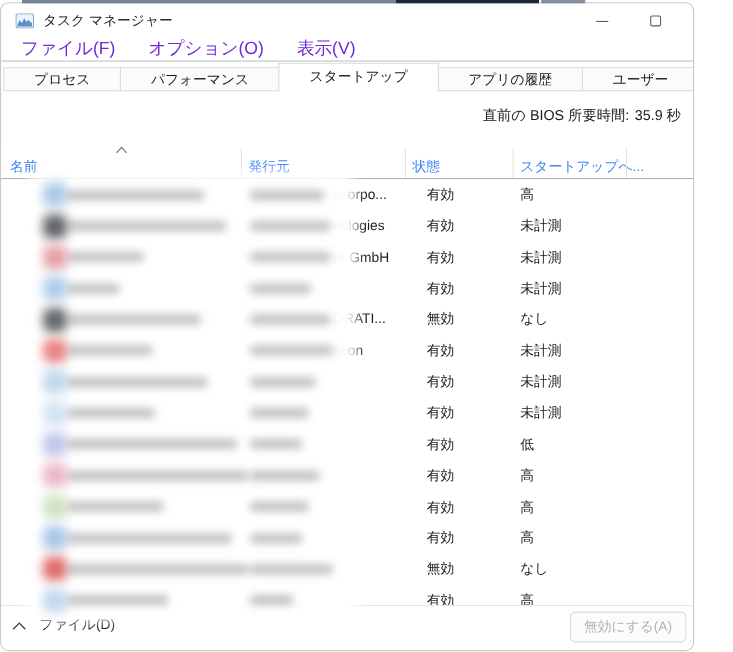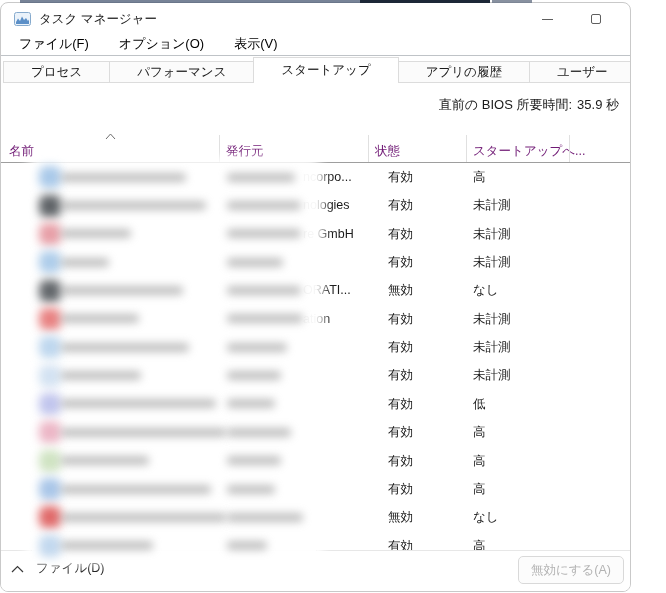--- a/index.html
+++ b/index.html
@@ -18,36 +18,36 @@
   .app-icon { position:absolute; left:13px; top:9px; width:17px; height:14px; }
   .title-text { position:absolute; left:38px; top:8px; font-size:12.5px; color:#1b1b1b; }
   .win-btn { position:absolute; top:2px; width:30px; height:28px; display:flex;
     align-items:center; justify-content:center; cursor:default; }
   .btn-min-glyph { width:11px; height:1px; background:#5f5f5f; }
   .btn-max-glyph { width:10px; height:10px; border:1px solid #5f5f5f; border-radius:2px; }
 
   
   .menubar { position:absolute; top:30px; left:0; right:0; height:23px;
     border-bottom:1px solid #bfc3c7; display:flex; align-items:center; padding-left:8px; }
-  .menu-item { font-size:13px; color:#000000; padding:2px 10px; margin-right:10px; }
+  .menu-item { font-size:16px; color:#6d28d9; padding:2px 10px; margin-right:10px; }
 
   
   .tabstrip { position:absolute; top:54px; left:3px; right:0; height:26px;
     display:flex; align-items:flex-end; }
   .tab { height:22px; line-height:21px; padding:0 27px; font-size:12.5px; color:#1b1b1b;
     background:#fbfbfb; border:1px solid #dcdcdc; margin-left:-1px; white-space:nowrap; z-index:1; }
   .tab.active { height:26px; line-height:25px; background:#ffffff; border-bottom:none; z-index:2; }
 
   
   .bios { position:absolute; top:93px; right:11px; font-size:13px; color:#1b1b1b; }
   .bios b { font-weight:normal; margin-left:5px; }
 
   .tblheader { position:absolute; top:128px; left:0; right:0; height:32px;
     border-bottom:1px solid #9e9e9e; background:#fff; }
-  .col-label { position:absolute; top:12px; font-size:12.5px; color:#701a75; white-space:nowrap; }
+  .col-label { position:absolute; top:12px; font-size:12.5px; color:#3b82f6; white-space:nowrap; }
   .v-sep { position:absolute; top:4px; width:1px; height:27px; background:#e0e0e0; }
   .sort-chevron { position:absolute; left:104px; top:2px; }
 
   .rows-viewport { position:absolute; top:160px; left:1px; width:647px; height:387px;
     overflow:hidden; background:#fff; }
   .trow { position:absolute; left:0; width:100%; height:29px; }
   .trow span { position:absolute; top:0; line-height:28.35px; font-size:12.5px; color:#1b1b1b;
     white-space:nowrap; }
   .cell-pub-suffix { left:301px; }
   .cell-status { left:386px; }

